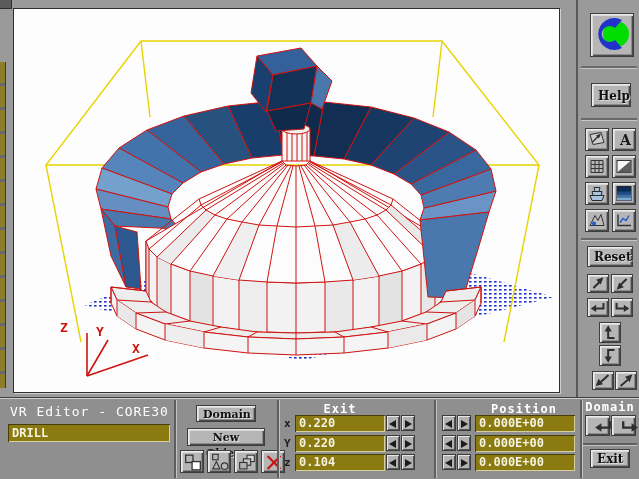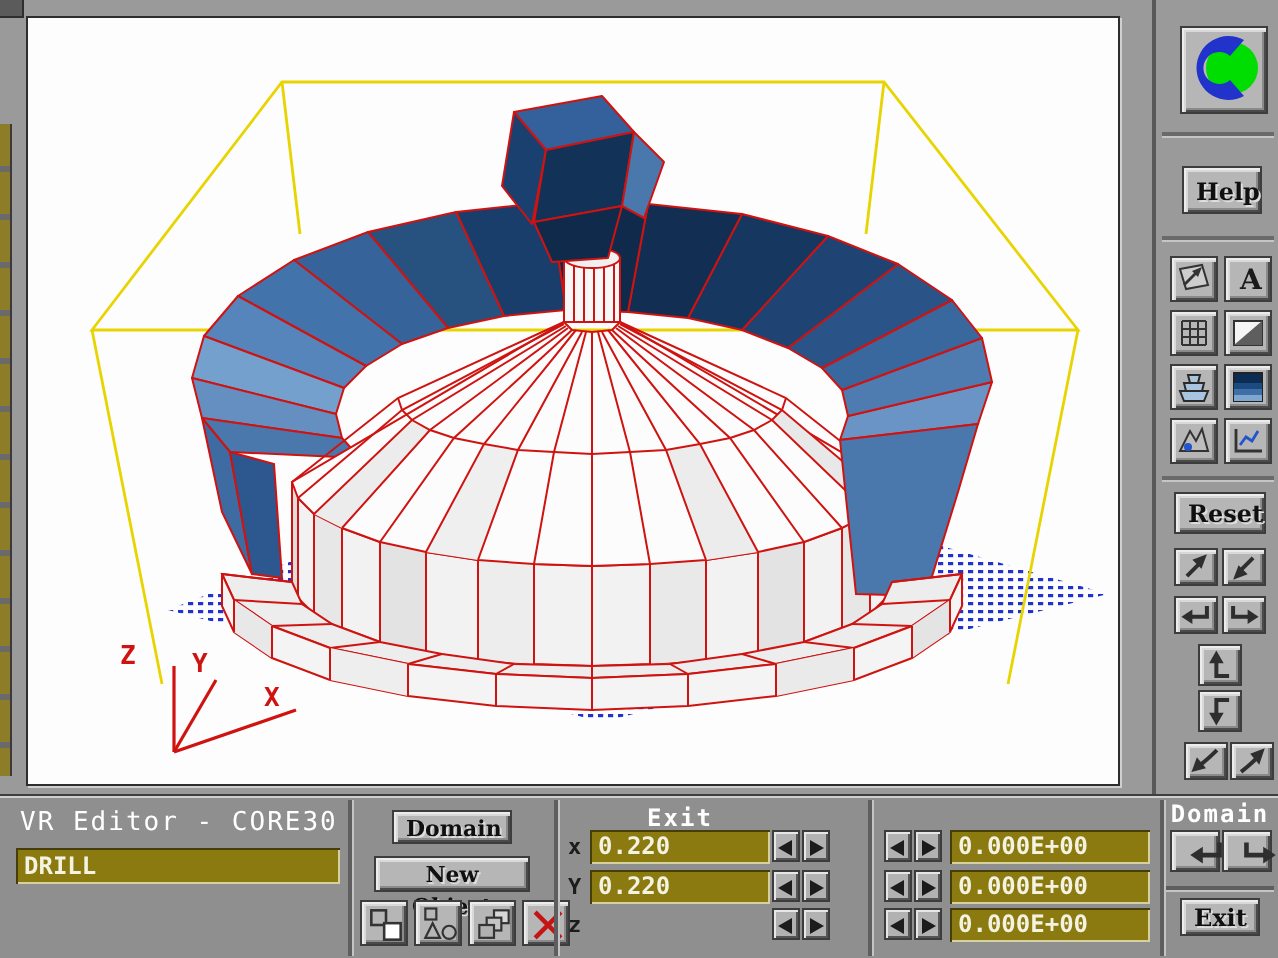--- a/index.html
+++ b/index.html
@@ -429,29 +429,31 @@
   <div class="axis-label" style="left:284px;top:39px">Y</div>
   <div class="olive-field" style="left:295px;top:37px;width:86px;height:17px">0.220</div>
   <button class="spin" style="left:386px;top:37px">
       <span class="tri-l"></span>
     </button>
   <button class="spin" style="left:401px;top:37px">
       <span class="tri-r"></span>
     </button>
 
   <div class="axis-label" style="left:284px;top:58px">z</div>
+  <div class="olive-field" style="left:295px;top:56px;width:86px;height:17px">0.104</div>
   <button class="spin" style="left:386px;top:56px">
       <span class="tri-l"></span>
     </button>
   <button class="spin" style="left:401px;top:56px">
       <span class="tri-r"></span>
     </button>
 
   <div class="v-groove" style="left:434px"></div>
 
+  <div class="small-label" style="left:472px;top:4px;width:104px">Position</div>
 
   <button class="spin" style="left:442px;top:17px">
       <span class="tri-l"></span>
     </button>
   <button class="spin" style="left:457px;top:17px">
       <span class="tri-r"></span>
     </button>
   <div class="olive-field" style="left:475px;top:17px;width:96px;height:17px">0.000E+00</div>
 
   <button class="spin" style="left:442px;top:37px">

